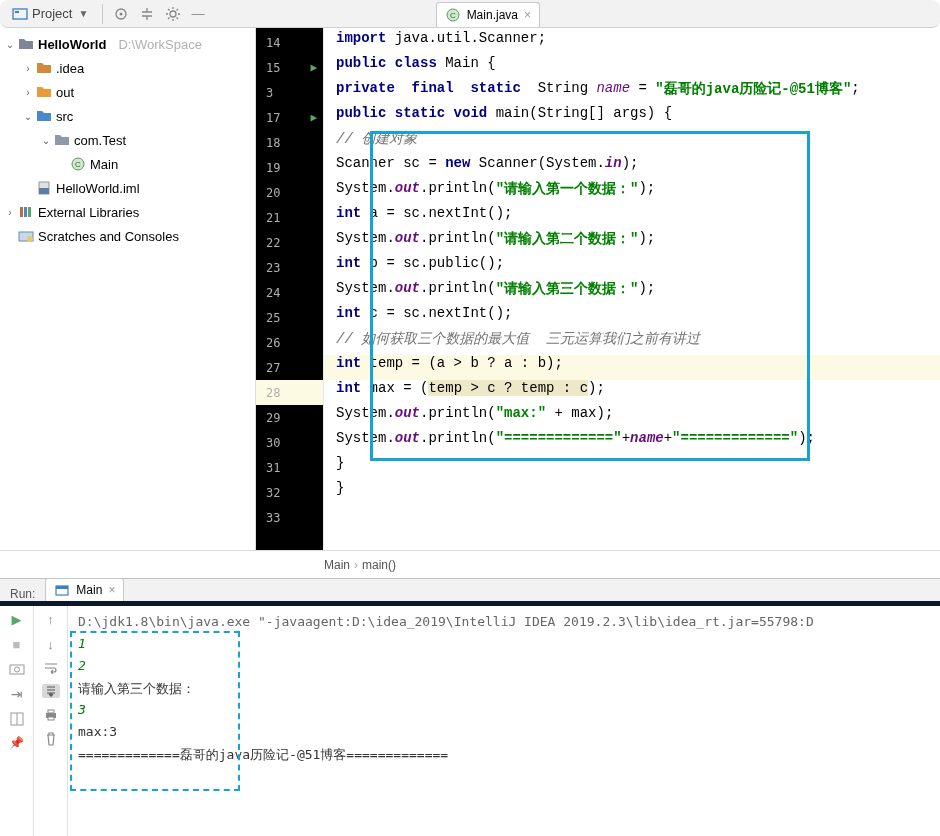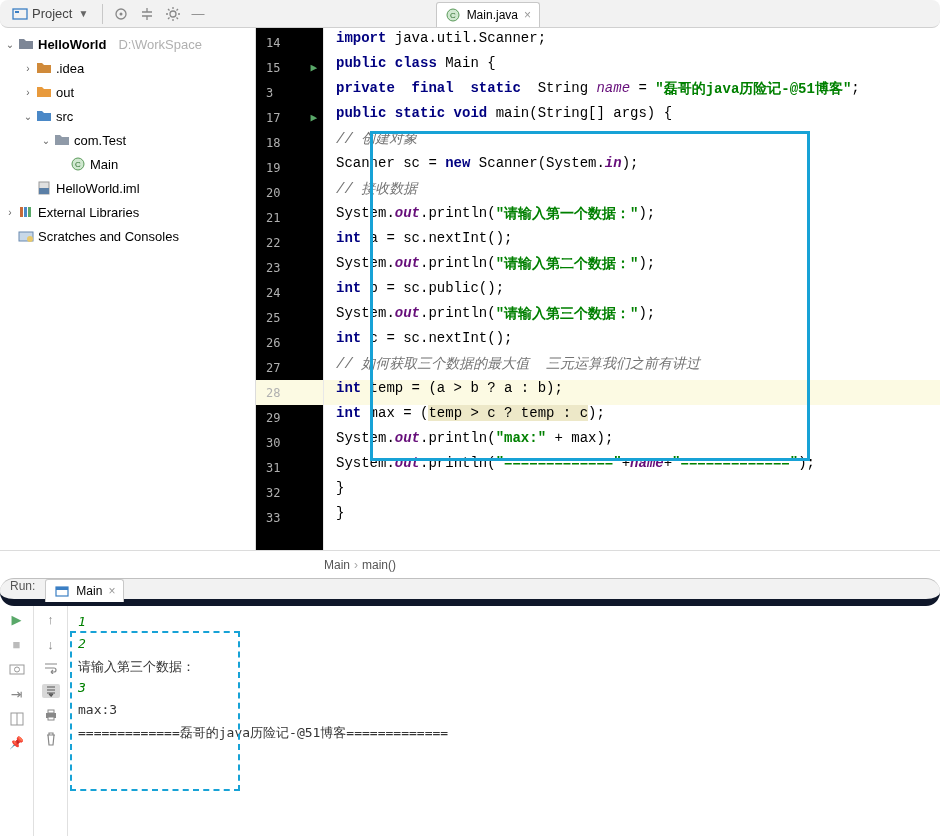--- a/index.html
+++ b/index.html
@@ -41,21 +41,21 @@
   .str { color: #008000; font-weight: 700; }
   .fld { color: #660e7a; font-style: italic; font-weight: 700; }
   .fld-def { color: #660e7a; font-style: italic; }
   .cmt { color: #737373; font-style: italic; }
   .box-highlight { position: absolute; border: 3px solid #17a2d6; pointer-events: none; }
 
   .breadcrumb-bar { height: 28px; border-top: 1px solid #dcdcdc; display: flex; align-items: center; padding-left: 324px; font-size: 12px; color: #555; gap: 4px; }
   .bc-sep { color: #aaa; }
 
   
-  .run-header { height: 28px; background: #f2f2f2; border-top: 1px solid #c0c0c0; border-bottom: 7px solid #0f172a; display: flex; align-items: flex-start; border-radius: 14px; }
+  .run-header { height: 28px; background: #f2f2f2; border-top: 1px solid #c0c0c0; border-bottom: 5px solid #0f172a; display: flex; align-items: flex-end; }
   .run-label { padding: 0 10px; color: #555; font-size: 12px; }
   .run-tab { background: #fff; border: 1px solid #c8c8c8; border-bottom: none; border-radius: 3px 3px 0 0; padding: 3px 8px; display: flex; align-items: center; gap: 6px; font-size: 12px; }
 
   .run-body { display: flex; height: 230px; }
   .run-tools { width: 34px; border-right: 1px solid #e0e0e0; display: flex; flex-direction: column; align-items: center; padding-top: 6px; gap: 10px; color: #888; }
   .run-tools2 { width: 34px; border-right: 1px solid #e0e0e0; display: flex; flex-direction: column; align-items: center; padding-top: 6px; gap: 10px; color: #888; }
   .console { flex: 1; padding: 8px 10px; font-family: Consolas, monospace; font-size: 13px; position: relative; color: #333; }
   .console-line { height: 22px; }
   .console-in { color: #008000; font-style: italic; }
   .box-highlight2 { position: absolute; border: 2px dashed #17a2d6; pointer-events: none; }
@@ -267,21 +267,20 @@
         </div>
     </div>
     <div class="code">
       <div class="box-highlight" style="left:46px; top:103px; width:440px; height:330px;"></div>
       <div class="code-row"><span class="kw">import </span><span>java.util.Scanner;</span></div>
       <div class="code-row"><span class="kw">public class </span><span>Main {</span></div>
       <div class="code-row">    <span class="kw">private  final  static  </span><span>String </span><span class="fld-def">name</span><span> = </span><span class="str">"磊哥的java历险记-@51博客"</span><span>;</span></div>
       <div class="code-row">    <span class="kw">public static void </span><span>main(String[] args) {</span></div>
       <div class="code-row">        <span class="cmt">// 创建对象</span></div>
       <div class="code-row">        <span>Scanner sc = </span><span class="kw">new </span><span>Scanner(System.</span><span class="fld">in</span><span>);</span></div>
-      <div class="code-row">        <span class="cmt">// 接收数据</span></div>
       <div class="code-row">        <span>System.</span><span class="fld">out</span><span>.println(</span><span class="str">"请输入第一个数据："</span><span>);</span></div>
       <div class="code-row">        <span class="kw">int </span><span>a = sc.nextInt();</span></div>
       <div class="code-row">        <span>System.</span><span class="fld">out</span><span>.println(</span><span class="str">"请输入第二个数据："</span><span>);</span></div>
       <div class="code-row">        <span class="kw">int </span><span>b = sc.public();</span></div>
       <div class="code-row">        <span>System.</span><span class="fld">out</span><span>.println(</span><span class="str">"请输入第三个数据："</span><span>);</span></div>
       <div class="code-row">        <span class="kw">int </span><span>c = sc.nextInt();</span></div>
       <div class="code-row">        <span class="cmt">// 如何获取三个数据的最大值  三元运算我们之前有讲过</span></div>
       <div class="code-row hl-line">        <span class="kw">int </span><span>temp = (a &gt; b ? a : b);</span></div>
       <div class="code-row">        <span class="kw">int </span><span>max = (</span><span style="background:#ede8c8;">temp &gt; c ? temp : c</span><span>);</span></div>
       <div class="code-row">        <span>System.</span><span class="fld">out</span><span>.println(</span><span class="str">"max:"</span><span> + max);</span></div>
@@ -352,20 +351,21 @@
         </svg>
       </span>
     <span>
         <svg width="12" height="14">
           <path d="M2 3h8M4 3V1h4v2M3 3l1 10h4l1-10" fill="none" stroke="#888" stroke-width="1.2"></path>
         </svg>
       </span>
   </div>
   <div class="console">
     <div class="box-highlight2" style="left:2px; top:25px; width:170px; height:160px;"></div>
+    <div class="console-line" style="color:#666;">D:\jdk1.8\bin\java.exe "-javaagent:D:\idea_2019\IntelliJ IDEA 2019.2.3\lib\idea_rt.jar=55798:D</div>
     <div class="console-line console-in">1</div>
     <div class="console-line console-in">2</div>
     <div class="console-line">请输入第三个数据：</div>
     <div class="console-line console-in">3</div>
     <div class="console-line">max:3</div>
     <div class="console-line">=============磊哥的java历险记-@51博客=============</div>
   </div>
 </div>
 
 </body></html>

